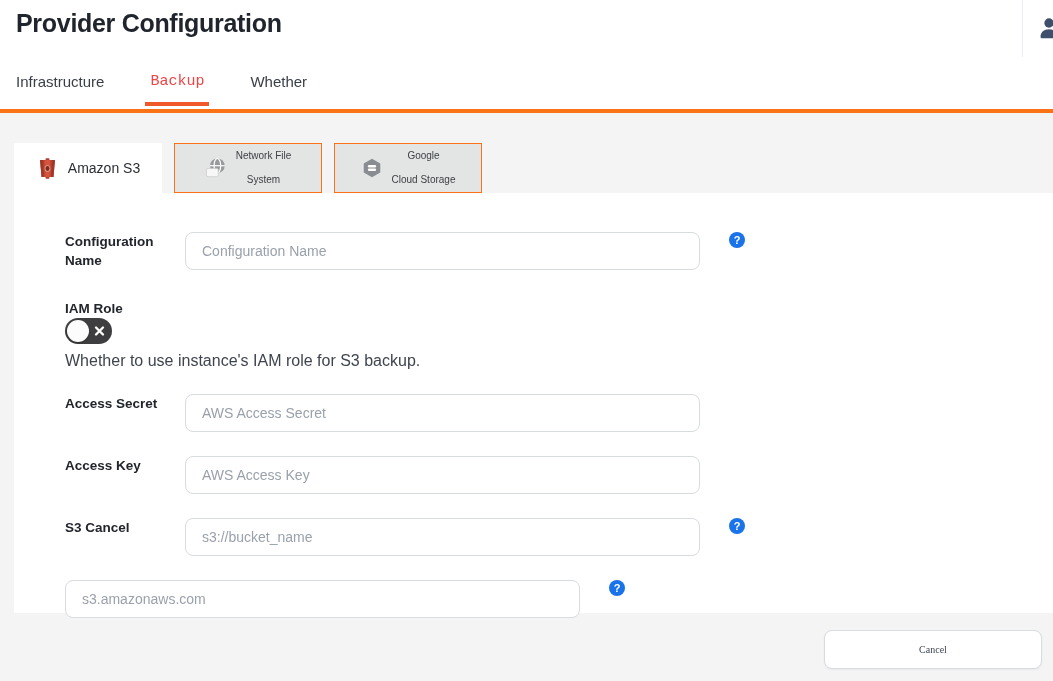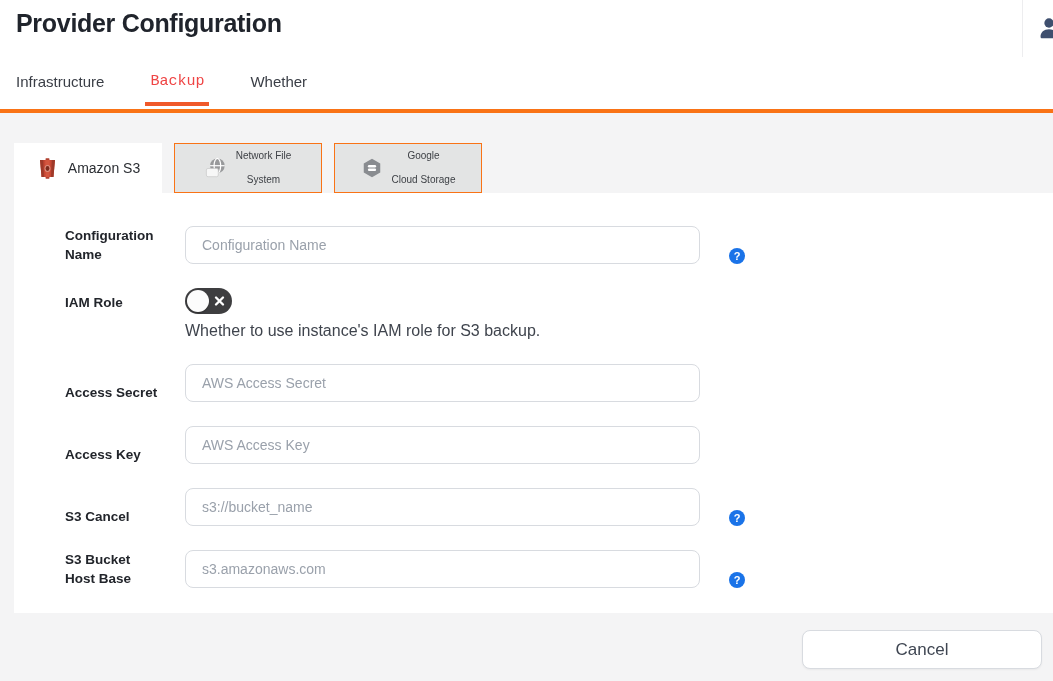--- a/index.html
+++ b/index.html
@@ -104,22 +104,23 @@
   
   .card{
     margin-left:14px;
     width:1039px;
     height:420px;
     background:#fff;
     padding:33px 0 0 51px;
   }
   .row{
     display:flex;
-    align-items:flex-end;
+    align-items:flex-start;
     margin-bottom:24px;
+    margin-top:6px;
   }
   .flabel{
     width:120px;
     padding-right:10px;
     font-size:13.5px;
     font-weight:700;
     line-height:19px;
     color:#22252B;
   }
   .row-hostbase .flabel{padding-right:46px;}
@@ -145,21 +146,21 @@
     color:#fff;
     font-size:11px;
     font-weight:700;
     display:flex;
     align-items:center;
     justify-content:center;
     cursor:pointer;
     flex:none;
   }
   
-  .row-iam{align-items:flex-start;margin-top:7px;}
+  .row-iam{align-items:flex-start;margin-top:7px;flex-direction:column;}
   .row-iam .flabel{padding-top:5px;}
   .toggle{
     position:relative;
     width:47px;height:26px;
     border-radius:13px;
     background:var(--toggle-off);
     cursor:pointer;
   }
   .knob{
     position:absolute;
@@ -181,25 +182,25 @@
   }
   
   .footer{
     display:flex;
     justify-content:flex-end;
     gap:13px;
     padding-right:11px;
     margin-top:17px;
   }
   .btn{
-    width:240px;
+    width:218px;
     height:39px;
     border-radius:8px;
-    font-size:17px;
-    font-family:Liberation Sans, sans-serif;
+    font-size:10px;
+    font-family:Liberation Serif, serif;
     cursor:pointer;
     display:flex;
     align-items:center;
     justify-content:center;
   }
   .btn-cancel{
     background:#fff;
     border:1px solid #D8DBE0;
     color:#3F4652;
     box-shadow:0 1px 2px rgba(0,0,0,.05);
@@ -318,21 +319,20 @@
 
     <div class="row">
       <label class="flabel">S3 Cancel</label>
       <div class="control">
         <input class="tinput" type="text" placeholder="s3://bucket_name" style="">
       </div>
       <span class="help">?</span>
     </div>
 
     <div class="row row-hostbase">
-      <label class="flabel">S3 Bucket Host Base</label>
       <div class="control">
         <input class="tinput" type="text" placeholder="s3.amazonaws.com" style="">
       </div>
       <span class="help">?</span>
     </div>
 
   </div>
 
   <div class="footer">
     <button class="btn btn-cancel">Cancel</button>

